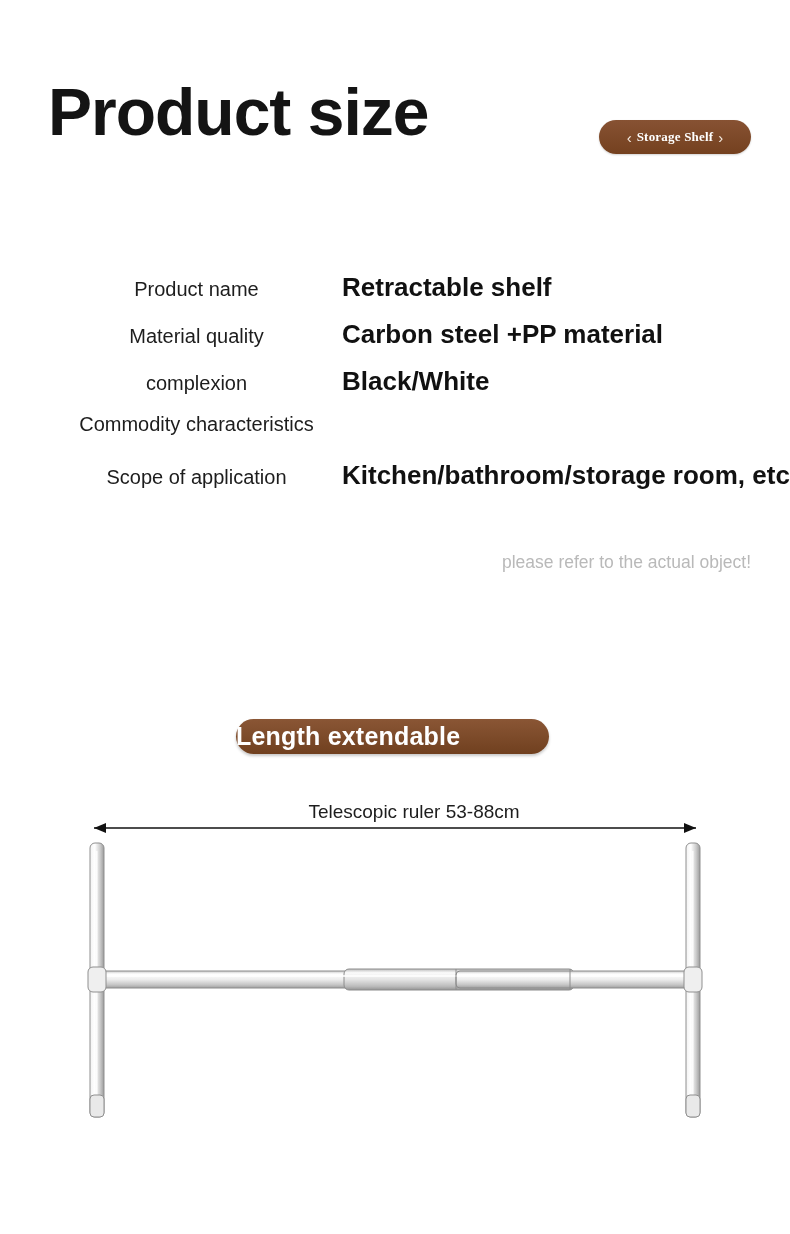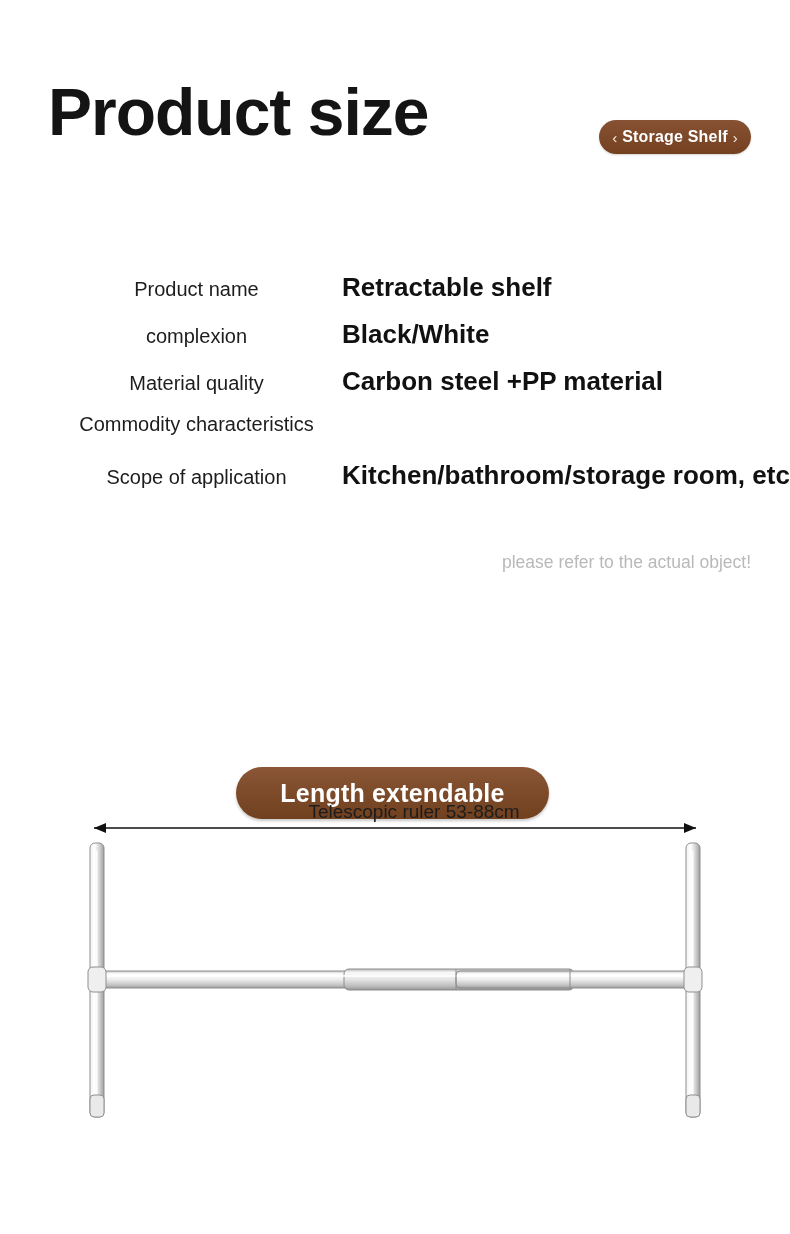--- a/index.html
+++ b/index.html
@@ -51,24 +51,25 @@
     gap: 5px;
   }
   .badge-pill .chev {
     color: #f6ece3;
     font-size: 15px;
     line-height: 1;
     font-weight: 400;
   }
   .badge-text {
     color: #ffffff;
-    font-size: 16px;
+    font-size: 13px;
     font-weight: 700;
     letter-spacing: 0.2px;
     white-space: nowrap;
+    font-family: Liberation Serif, serif;
   }
 
   
   .spec-table {
     position: absolute;
     left: 51px;
     top: 272px;
     width: 715px;
   }
   .spec-row {
@@ -107,28 +108,27 @@
     padding-left: 11px;
     text-align: right;
   }
 
   
   .length-pill {
     position: absolute;
     left: 236px;
     top: 719px;
     width: 313px;
-    height: 52px;
+    height: 35px;
     border-radius: 26px;
     background: linear-gradient(180deg, #8a5635 0%, #70401f 100%);
     box-shadow: 0 2px 3px rgba(0,0,0,0.22);
     display: flex;
     align-items: center;
-    justify-content: center;
-    margin-top: 48px;
+    justify-content: flex-start;
   }
   .length-pill-text {
     color: #ffffff;
     font-size: 25px;
     font-weight: 700;
     letter-spacing: 0.2px;
     white-space: nowrap;
   }
 
   
@@ -168,26 +168,26 @@
     <span class="chev">›</span>
   </div>
 </div>
 
 <div class="spec-table">
   <div class="spec-row">
     <div class="spec-label">Product name</div>
     <div class="spec-value">Retractable shelf</div>
   </div>
   <div class="spec-row">
+    <div class="spec-label">Material quality</div>
+    <div class="spec-value">Carbon steel +PP material</div>
+  </div>
+  <div class="spec-row">
     <div class="spec-label">complexion</div>
     <div class="spec-value">Black/White</div>
-  </div>
-  <div class="spec-row">
-    <div class="spec-label">Material quality</div>
-    <div class="spec-value">Carbon steel +PP material</div>
   </div>
   <div class="spec-row">
     <div class="spec-label">Commodity characteristics</div>
   </div>
   <div class="spec-row">
     <div class="spec-label">Scope of application</div>
     <div class="spec-value">Kitchen/bathroom/storage room, etc</div>
   </div>
 </div>
 

